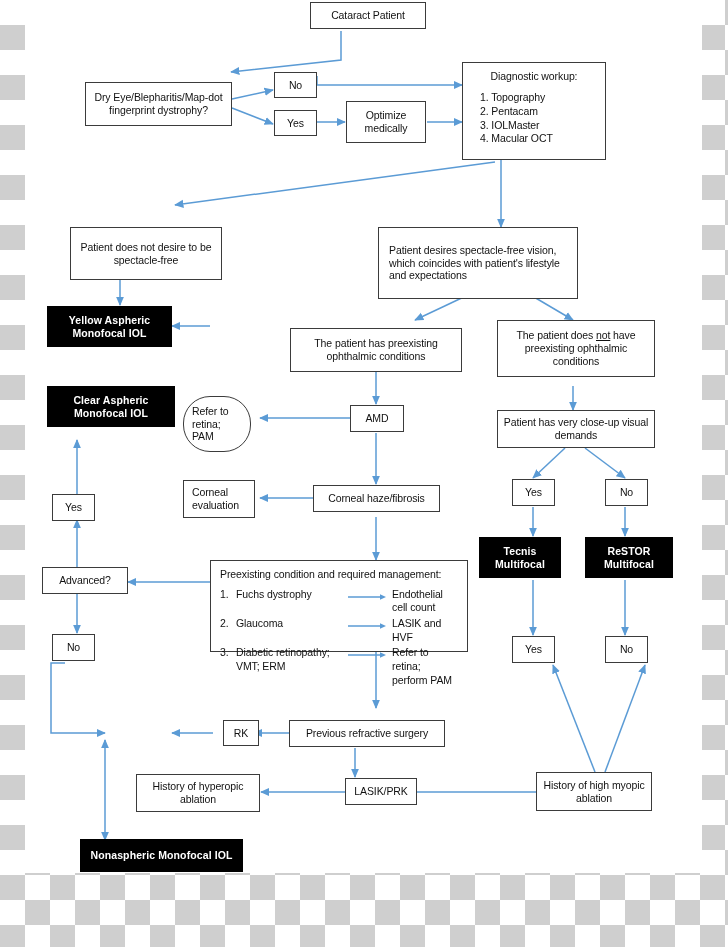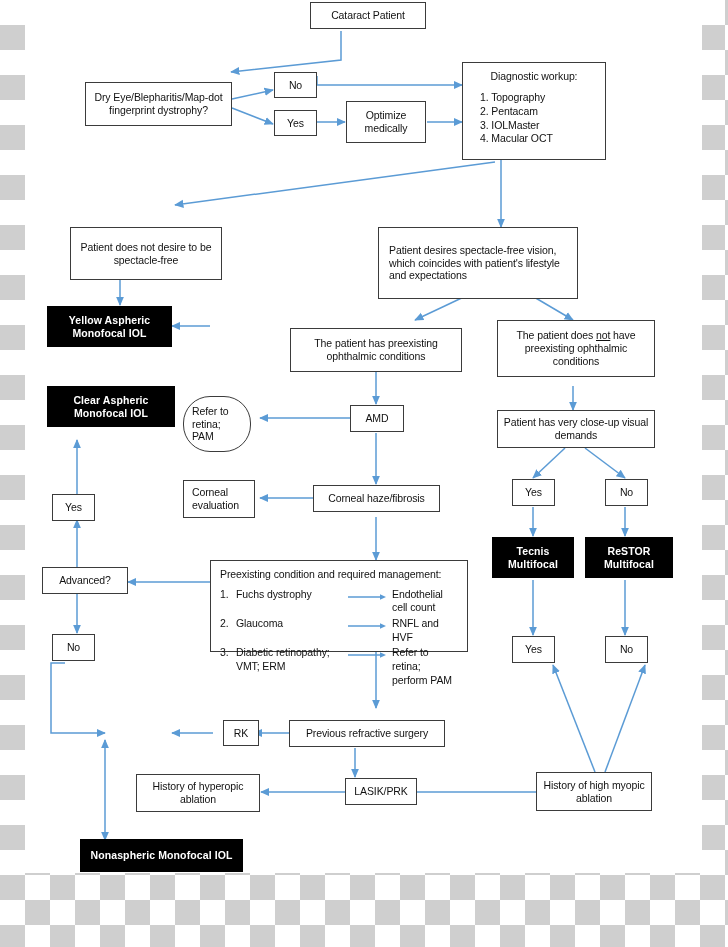--- a/index.html
+++ b/index.html
@@ -275,21 +275,21 @@
   <div class="node" style="left:472px; top:410px; width:158px; height:38px;">Patient has very close-up visual demands</div>
 
   <div class="node left" style="left:158px; top:480px; width:72px; height:38px; padding:3px 8px;">Corneal evaluation</div>
 
   <div class="node" style="left:288px; top:485px; width:127px; height:27px;">Corneal haze/fibrosis</div>
 
   <div class="node" style="left:487px; top:479px; width:43px; height:27px;">Yes</div>
 
   <div class="node" style="left:580px; top:479px; width:43px; height:27px;">No</div>
 
-  <div class="node black" style="left:467px; top:537px; width:82px; height:41px;">Tecnis Multifocal</div>
+  <div class="node black" style="left:454px; top:537px; width:82px; height:41px;">Tecnis Multifocal</div>
 
   <div class="node black" style="left:560px; top:537px; width:88px; height:41px;">ReSTOR Multifocal</div>
 
   <div class="node" style="left:27px; top:494px; width:43px; height:27px;">Yes</div>
 
   <div class="node" style="left:17px; top:567px; width:86px; height:27px;">Advanced?</div>
 
   <div class="node" style="left:27px; top:634px; width:43px; height:27px;">No</div>
 
   <div class="node" style="left:487px; top:636px; width:43px; height:27px;">Yes</div>
@@ -325,21 +325,21 @@
       </div>
       <div class="lb-row">
         <span class="lb-num">2.</span>
         <span class="lb-cond">Glaucoma</span>
         <span class="lb-arrowcell">
           <svg class="lb-arrow" viewBox="0 0 40 8">
                 <path d="M0,4 L33,4" stroke="#5b9bd5" stroke-width="1.4" fill="none"></path>
                 <path d="M32,1.3 L38,4 L32,6.7 Z" fill="#5b9bd5"></path>
               </svg>
         </span>
-        <span class="lb-mgmt">RNFL and HVF</span>
+        <span class="lb-mgmt">LASIK and HVF</span>
       </div>
       <div class="lb-row">
         <span class="lb-num">3.</span>
         <span class="lb-cond">Diabetic retinopathy; VMT; ERM</span>
         <span class="lb-arrowcell">
           <svg class="lb-arrow" viewBox="0 0 40 8">
                 <path d="M0,4 L33,4" stroke="#5b9bd5" stroke-width="1.4" fill="none"></path>
                 <path d="M32,1.3 L38,4 L32,6.7 Z" fill="#5b9bd5"></path>
               </svg>
         </span>

